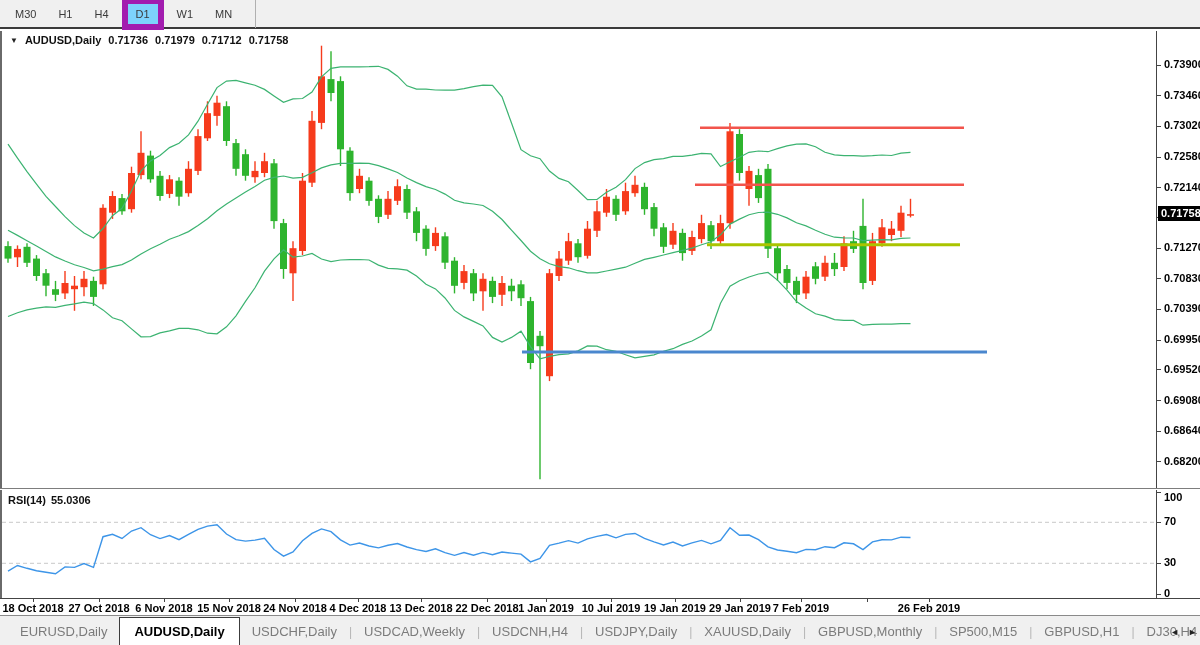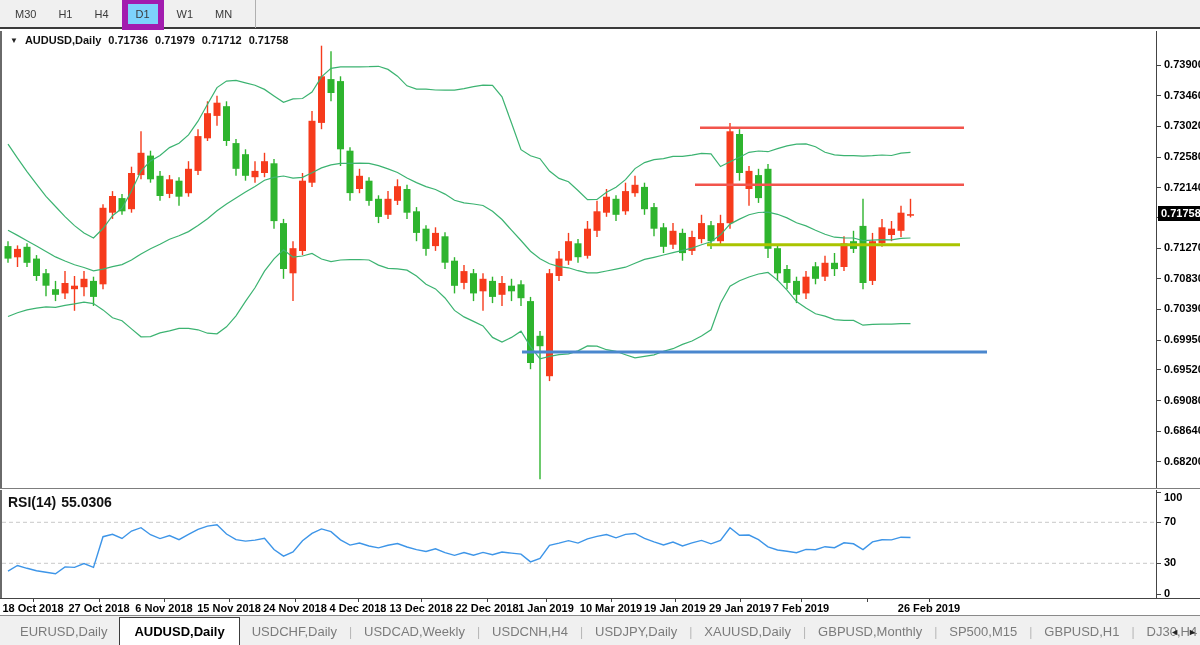--- a/index.html
+++ b/index.html
@@ -25,21 +25,21 @@
   .ax-label{position:absolute;left:7px;font-size:11px;font-weight:bold;color:#000;white-space:nowrap;}
   .ax-tick{position:absolute;left:0;width:4px;height:1px;background:#444;}
   #price-badge{position:absolute;left:1px;background:#000;color:#fff;font-size:11px;font-weight:bold;
                padding:1px 3px 2px 3px;z-index:6;}
   
   #pane-sep{position:absolute;top:488px;left:0;width:1200px;height:2px;background:#fff;
             border-top:1px solid #7d7d7d;border-bottom:1px solid #7d7d7d;box-sizing:content-box;}
   
   #rsi-pane{position:absolute;top:490px;left:0;width:1156px;height:108px;background:#fff;
             border-left:2px solid #6a6a6a;box-sizing:border-box;}
-  #rsi-title{position:absolute;top:4px;left:6px;font-size:14px;font-weight:bold;color:#111;display:flex;gap:5px;z-index:4;}
+  #rsi-title{position:absolute;top:4px;left:6px;font-size:11px;font-weight:bold;color:#111;display:flex;gap:5px;z-index:4;}
   
   #date-axis{position:absolute;top:598px;left:0;width:1200px;height:35px;background:#fff;border-top:1px solid #444;box-sizing:border-box;}
   .date-label{position:absolute;top:3px;transform:translateX(-50%);font-size:11px;font-weight:bold;color:#000;white-space:nowrap;}
   .date-tick{position:absolute;top:0;width:1px;height:3px;background:#444;}
   
   #tab-bar{position:absolute;top:615px;left:0;width:1200px;height:30px;background:#f0f0f0;
            border-top:1px solid #8a8a8a;display:flex;align-items:flex-end;padding-left:8px;box-sizing:border-box;}
   .tab{height:21px;display:flex;align-items:center;padding:0 12px;font-size:13px;color:#7b7b7b;
        margin-bottom:3px;cursor:default;white-space:nowrap;}
   .tab.active{height:27px;margin-bottom:0;background:#fff;color:#000;font-weight:bold;
@@ -345,21 +345,21 @@
       <div class="date-label" style="left: 295px;">24 Nov 2018</div>
       <div class="date-tick" style="left: 358px;"></div>
       <div class="date-label" style="left: 358px;">4 Dec 2018</div>
       <div class="date-tick" style="left: 421px;"></div>
       <div class="date-label" style="left: 421px;">13 Dec 2018</div>
       <div class="date-tick" style="left: 487px;"></div>
       <div class="date-label" style="left: 487px;">22 Dec 2018</div>
       <div class="date-tick" style="left: 546px;"></div>
       <div class="date-label" style="left: 546px;">1 Jan 2019</div>
       <div class="date-tick" style="left: 611px;"></div>
-      <div class="date-label" style="left: 611px;">10 Mar 2019</div>
+      <div class="date-label" style="left: 611px;">10 Jul 2019</div>
       <div class="date-tick" style="left: 675px;"></div>
       <div class="date-label" style="left: 675px;">19 Jan 2019</div>
       <div class="date-tick" style="left: 740px;"></div>
       <div class="date-label" style="left: 740px;">29 Jan 2019</div>
       <div class="date-tick" style="left: 801px;"></div>
       <div class="date-label" style="left: 801px;">7 Feb 2019</div>
       <div class="date-tick" style="left: 867px;"></div>
       <div class="date-label" style="left: 867px; margin-top: 48px;">16 Feb 2019</div>
       <div class="date-tick" style="left: 929px;"></div>
       <div class="date-label" style="left: 929px;">26 Feb 2019</div>

